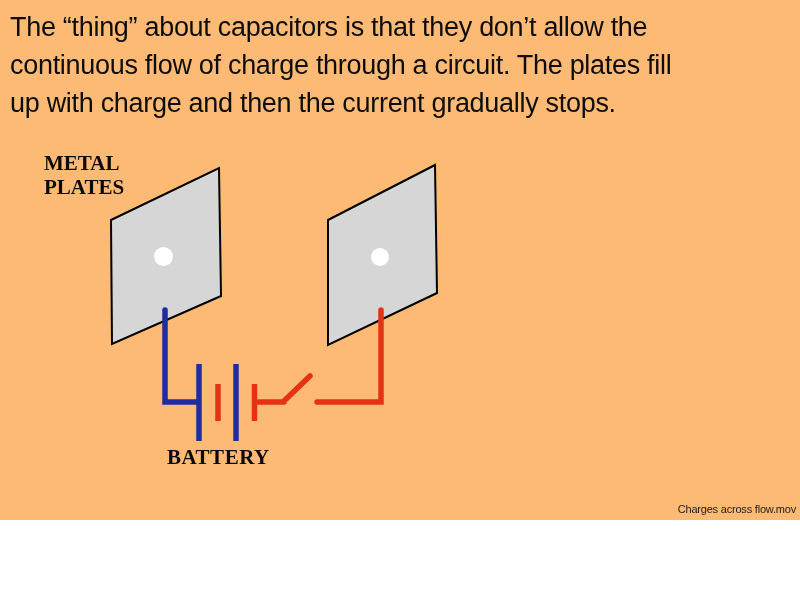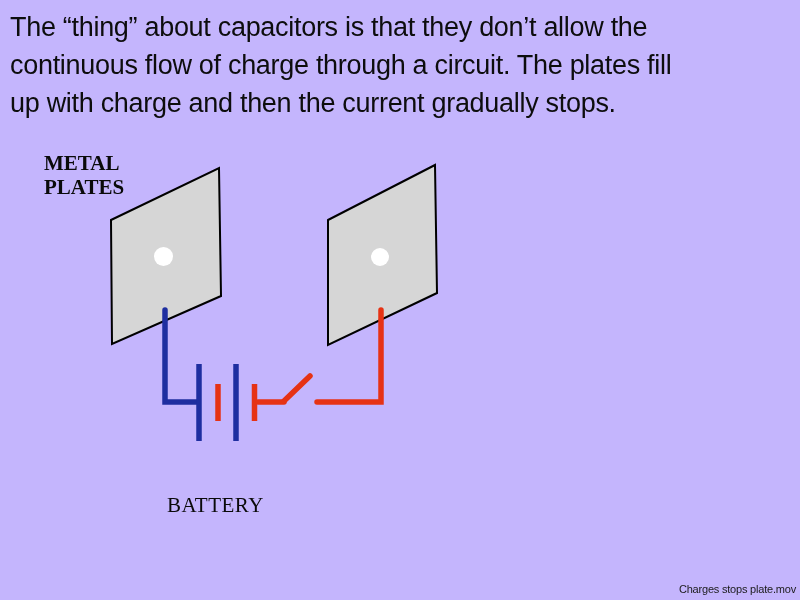--- a/index.html
+++ b/index.html
@@ -3,22 +3,22 @@
 <meta charset="utf-8">
 <style>
   html, body {
     margin: 0;
     padding: 0;
     background: #ffffff;
   }
   .slide {
     position: relative;
     width: 800px;
-    height: 600px;
-    background: #c4b5fd;
+    height: 520px;
+    background: #fdba74;
     overflow: hidden;
     font-family: "Liberation Sans", sans-serif;
   }
   .slide-text {
     position: absolute;
     left: 10px;
     top: 8px;
     width: 780px;
     font-size: 27px;
     line-height: 38px;
@@ -64,25 +64,24 @@
     font-size: 21px;
     line-height: 24px;
     color: #0a0a0a;
     white-space: pre-line;
   }
   .battery-label {
     position: absolute;
     left: 167px;
     top: 445px;
     font-family: "Liberation Serif", serif;
-    font-weight: normal;
+    font-weight: bold;
     font-size: 21px;
     letter-spacing: 0.5px;
     color: #0a0a0a;
-    margin-top: 48px;
   }
   .movie-filename {
     position: absolute;
     right: 4px;
     bottom: 5px;
     font-size: 11px;
     letter-spacing: -0.2px;
     color: #1b1b1b;
     font-family: "Liberation Sans", sans-serif;
   }
@@ -116,15 +115,15 @@
     <path class="wire" d="M284,401 L310,376" stroke="#e63214"></path>
 
     <path class="wire" d="M317,402 L381,402 L381,310" stroke="#e63214"></path>
   </svg>
 
   <div class="plates-label">METAL
 PLATES</div>
 
   <div class="battery-label">BATTERY</div>
 
-  <div class="movie-filename">Charges stops plate.mov</div>
+  <div class="movie-filename">Charges across flow.mov</div>
 
 </div>
 
 </body></html>

